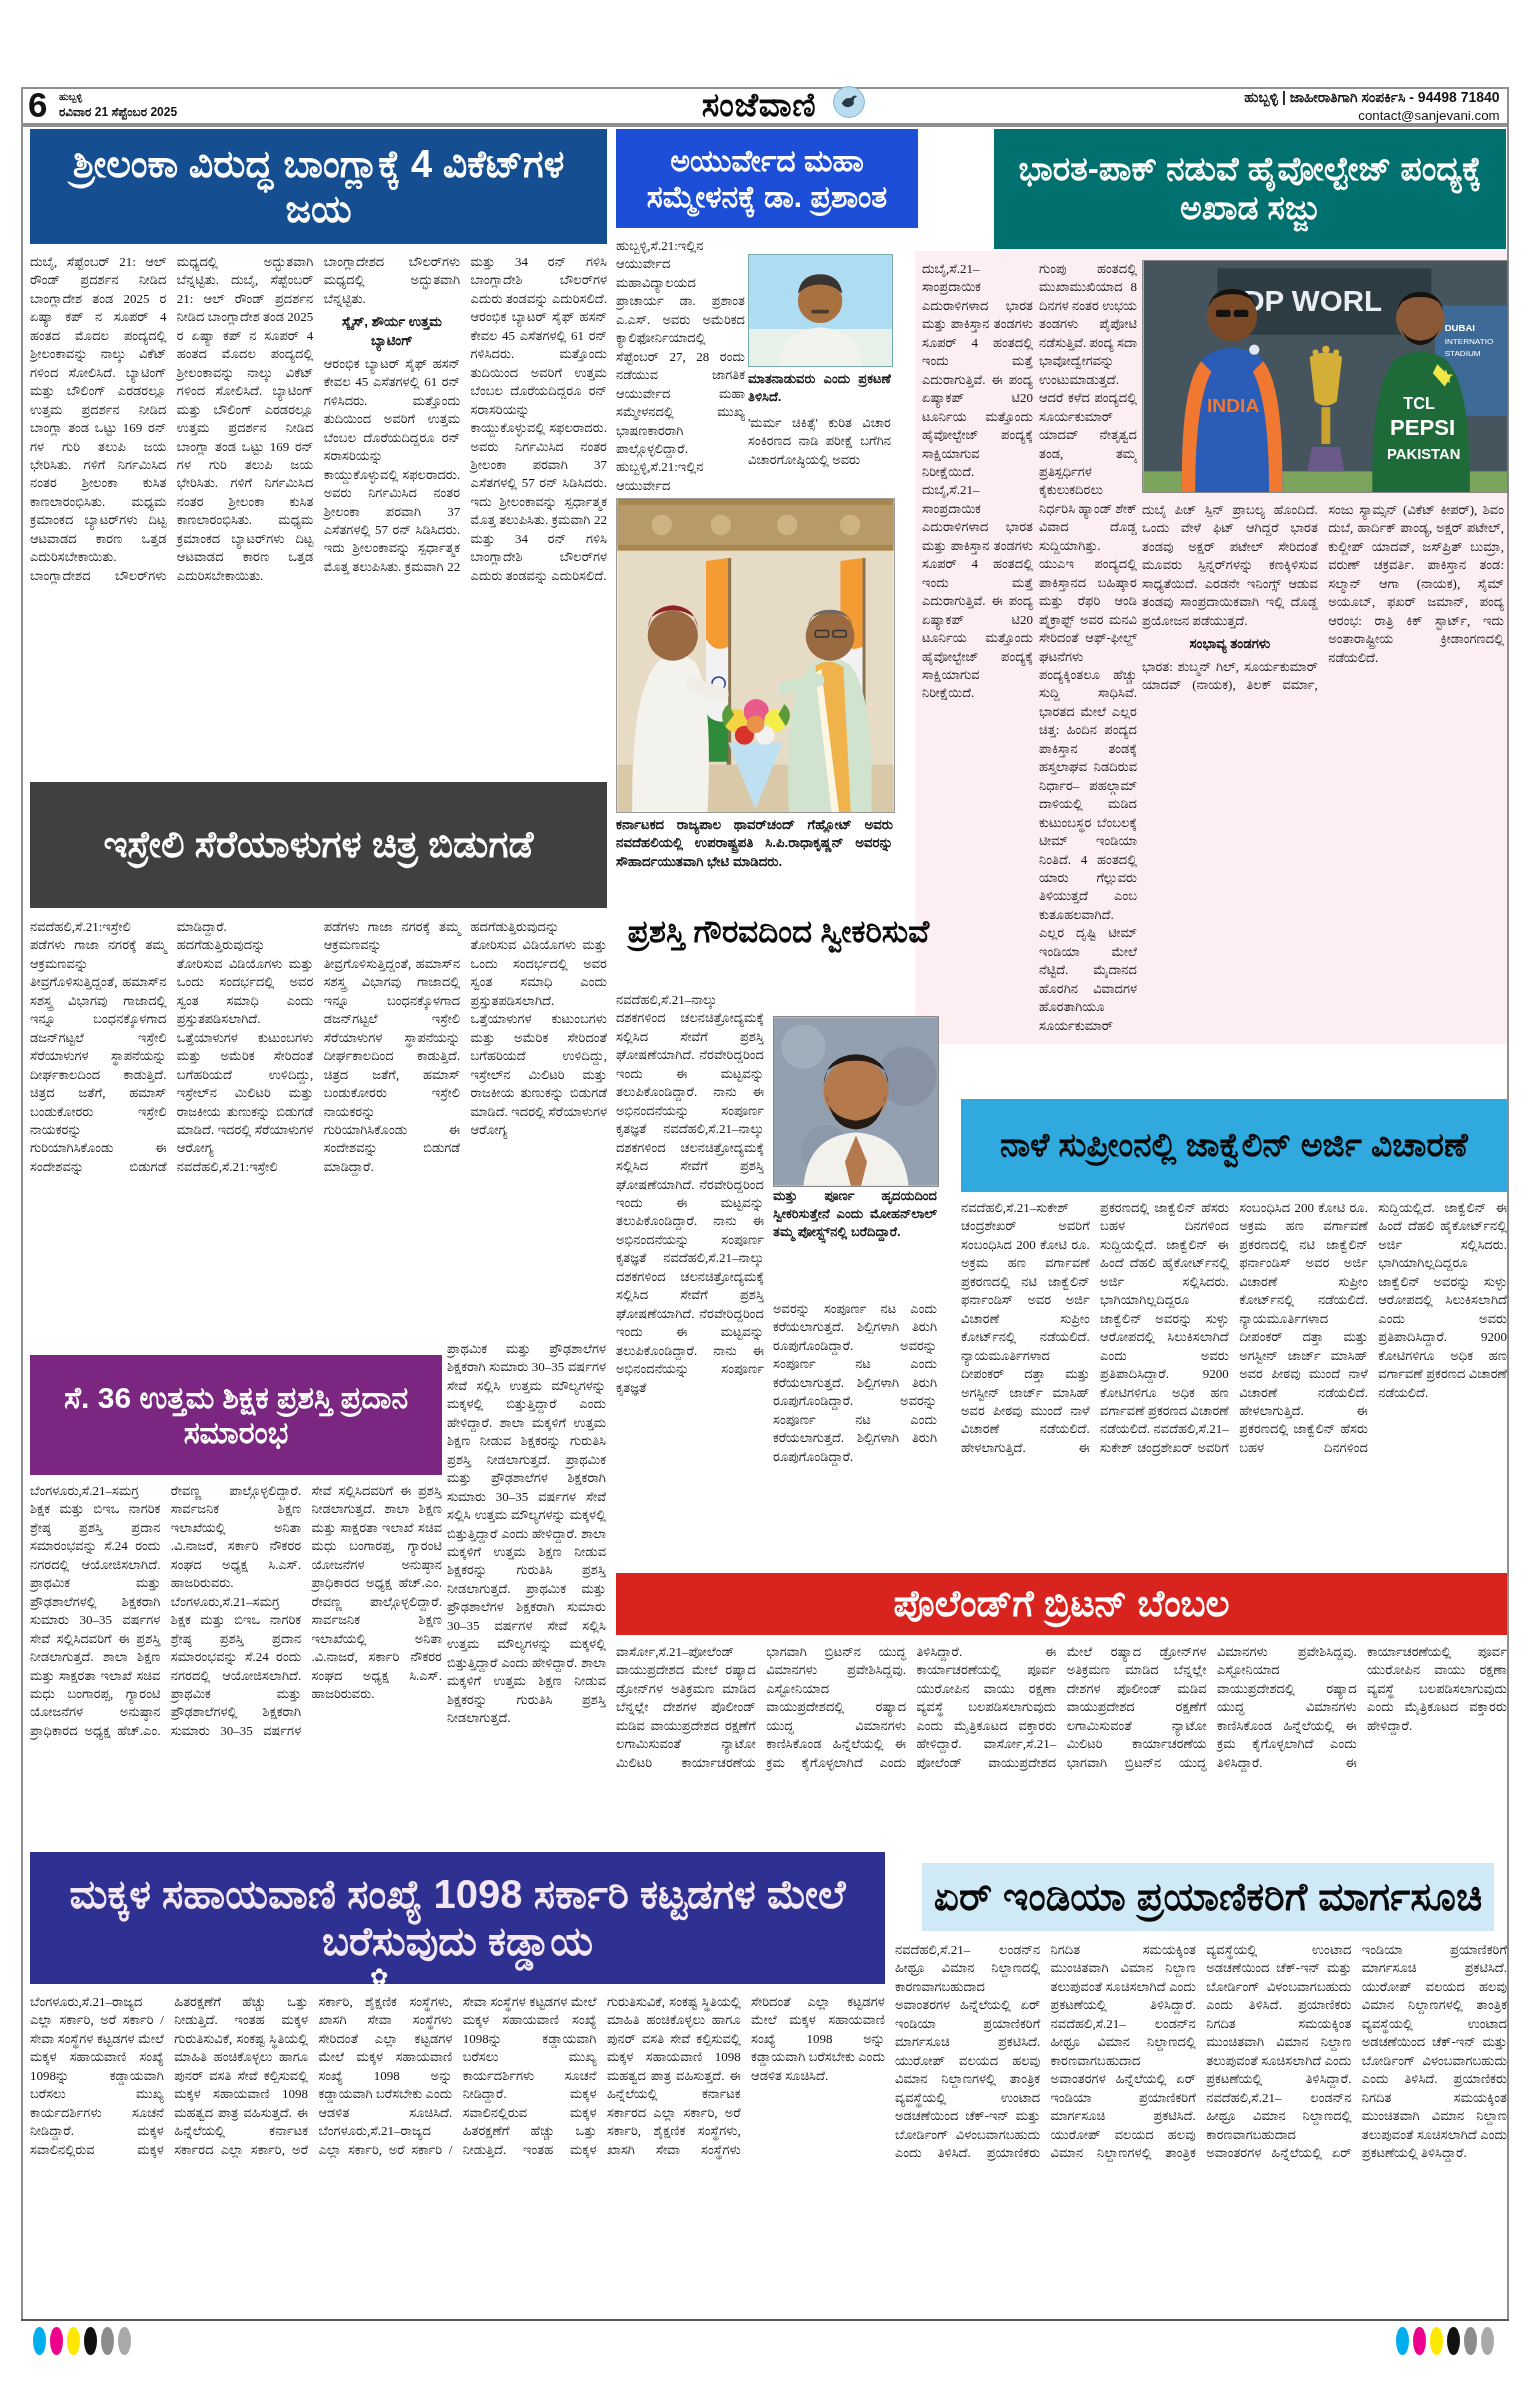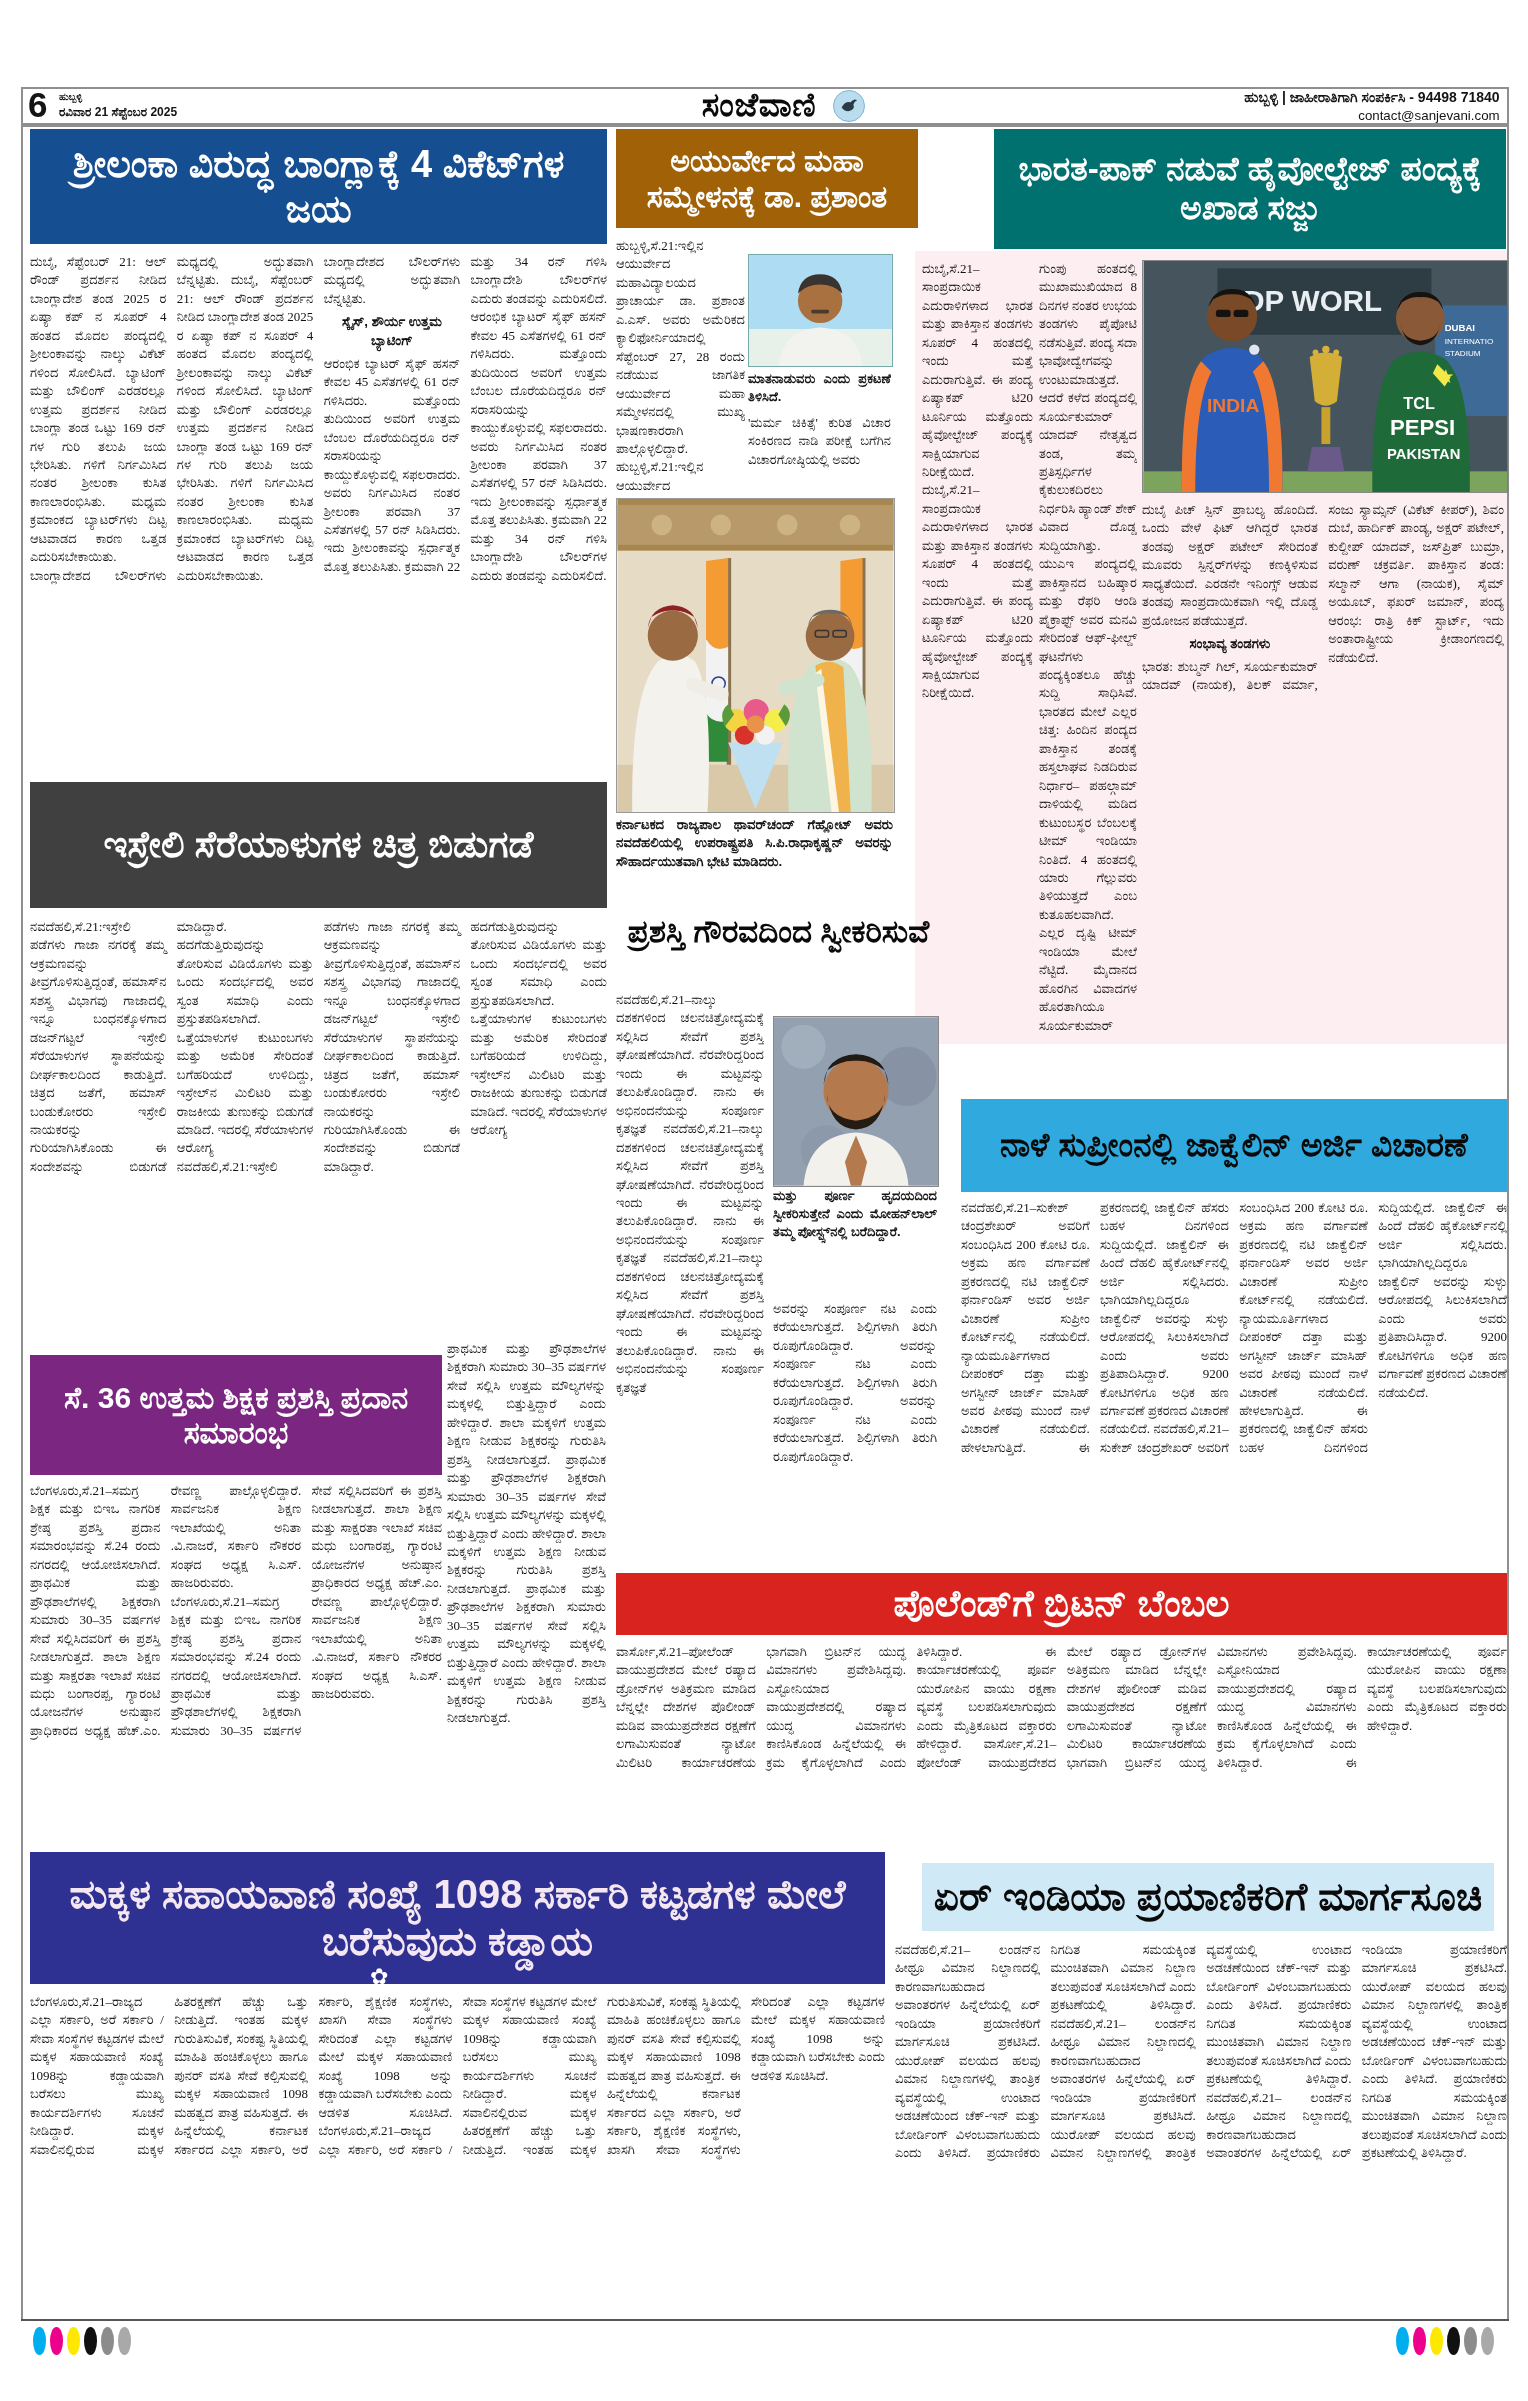--- a/index.html
+++ b/index.html
@@ -14,21 +14,21 @@
              color:#121212;word-break:break-word;}
   .cols2{column-count:2;column-gap:10.4px;}
   .cols3{column-count:3;column-gap:10.4px;}
   .cols4{column-count:4;column-gap:10.4px;}
   .cols6{column-count:6;column-gap:10.4px;}
   .caption{font-weight:bold;font-size:13px;line-height:1.38;text-align:justify;
            overflow:hidden;font-family:"Liberation Sans", sans-serif;}
   .subhead{font-weight:bold;text-align:center;font-family:"Liberation Sans", sans-serif;
            margin:4.4px 0;font-size:13.3px;}
   .pinkbg{background:#fdeef1;}
-  .masthead-wrap{display:flex;align-items:center;justify-content:center;gap:17px;}
+  .masthead-wrap{display:flex;justify-content:center;gap:17px;}
   .masthead-text{font-family:"Liberation Sans", sans-serif;font-weight:bold;font-size:33px;
                  color:#0a0a0a;letter-spacing:0.7px;}
   .logo-circle{width:30px;height:30px;border-radius:50%;background:#b9dcee;border:0.7px solid #7fb6d6;
                display:flex;align-items:center;justify-content:center;}
   .hdr-small{font-family:"Liberation Sans", sans-serif;}
   .dot{width:12.6px;height:28px;border-radius:50%;display:inline-block;margin-right:4.4px;}
   .flower{color:#fff;font-size:22px;font-family:"DejaVu Sans", sans-serif;}
 </style>
 </head>
 <body>
@@ -60,21 +60,21 @@
 
   <div class="abs hbox" style="left:30px;top:129px;width:577px;height:115px;background:#154f92;font-size:38px;">
     <span>ಶ್ರೀಲಂಕಾ ವಿರುದ್ಧ ಬಾಂಗ್ಲಾಕ್ಕೆ 4 ವಿಕೆಟ್‌ಗಳ ಜಯ</span>
   </div>
   <div class="abs body-text cols4" style="left:30px;top:253px;width:577px;height:518px;">
     <span>ದುಬೈ, ಸೆಪ್ಟೆಂಬರ್ 21: ಆಲ್ ರೌಂಡ್ ಪ್ರದರ್ಶನ ನೀಡಿದ ಬಾಂಗ್ಲಾದೇಶ ತಂಡ 2025 ರ ಏಷ್ಯಾ ಕಪ್ ನ ಸೂಪರ್ 4 ಹಂತದ ಮೊದಲ ಪಂದ್ಯದಲ್ಲಿ ಶ್ರೀಲಂಕಾವನ್ನು ನಾಲ್ಕು ವಿಕೆಟ್ ಗಳಿಂದ ಸೋಲಿಸಿದೆ. ಬ್ಯಾಟಿಂಗ್ ಮತ್ತು ಬೌಲಿಂಗ್ ಎರಡರಲ್ಲೂ ಉತ್ತಮ ಪ್ರದರ್ಶನ ನೀಡಿದ ಬಾಂಗ್ಲಾ ತಂಡ ಒಟ್ಟು 169 ರನ್ ಗಳ ಗುರಿ ತಲುಪಿ ಜಯ ಭೇರಿಸಿತು. ಗಳಿಗೆ ನಿರ್ಗಮಿಸಿದ ನಂತರ ಶ್ರೀಲಂಕಾ ಕುಸಿತ ಕಾಣಲಾರಂಭಿಸಿತು. ಮಧ್ಯಮ ಕ್ರಮಾಂಕದ ಬ್ಯಾಟರ್‌ಗಳು ದಿಟ್ಟ ಆಟವಾಡದ ಕಾರಣ ಒತ್ತಡ ಎದುರಿಸಬೇಕಾಯಿತು. ಬಾಂಗ್ಲಾದೇಶದ ಬೌಲರ್‌ಗಳು ಮಧ್ಯದಲ್ಲಿ ಅದ್ಭುತವಾಗಿ ಬೆನ್ನಟ್ಟಿತು. ದುಬೈ, ಸೆಪ್ಟೆಂಬರ್ 21: ಆಲ್ ರೌಂಡ್ ಪ್ರದರ್ಶನ ನೀಡಿದ ಬಾಂಗ್ಲಾದೇಶ ತಂಡ 2025 ರ ಏಷ್ಯಾ ಕಪ್ ನ ಸೂಪರ್ 4 ಹಂತದ ಮೊದಲ ಪಂದ್ಯದಲ್ಲಿ ಶ್ರೀಲಂಕಾವನ್ನು ನಾಲ್ಕು ವಿಕೆಟ್ ಗಳಿಂದ ಸೋಲಿಸಿದೆ. ಬ್ಯಾಟಿಂಗ್ ಮತ್ತು ಬೌಲಿಂಗ್ ಎರಡರಲ್ಲೂ ಉತ್ತಮ ಪ್ರದರ್ಶನ ನೀಡಿದ ಬಾಂಗ್ಲಾ ತಂಡ ಒಟ್ಟು 169 ರನ್ ಗಳ ಗುರಿ ತಲುಪಿ ಜಯ ಭೇರಿಸಿತು. ಗಳಿಗೆ ನಿರ್ಗಮಿಸಿದ ನಂತರ ಶ್ರೀಲಂಕಾ ಕುಸಿತ ಕಾಣಲಾರಂಭಿಸಿತು. ಮಧ್ಯಮ ಕ್ರಮಾಂಕದ ಬ್ಯಾಟರ್‌ಗಳು ದಿಟ್ಟ ಆಟವಾಡದ ಕಾರಣ ಒತ್ತಡ ಎದುರಿಸಬೇಕಾಯಿತು. ಬಾಂಗ್ಲಾದೇಶದ ಬೌಲರ್‌ಗಳು ಮಧ್ಯದಲ್ಲಿ ಅದ್ಭುತವಾಗಿ ಬೆನ್ನಟ್ಟಿತು.</span>
     <span class="subhead" style="display:block;">ಸ್ಕೈಸ್, ಶೌರ್ಯ ಉತ್ತಮ ಬ್ಯಾಟಿಂಗ್</span>
     <span>ಆರಂಭಿಕ ಬ್ಯಾಟರ್ ಸೈಫ್ ಹಸನ್ ಕೇವಲ 45 ಎಸೆತಗಳಲ್ಲಿ 61 ರನ್ ಗಳಿಸಿದರು. ಮತ್ತೊಂದು ತುದಿಯಿಂದ ಅವರಿಗೆ ಉತ್ತಮ ಬೆಂಬಲ ದೊರೆಯದಿದ್ದರೂ ರನ್ ಸರಾಸರಿಯನ್ನು ಕಾಯ್ದುಕೊಳ್ಳುವಲ್ಲಿ ಸಫಲರಾದರು. ಅವರು ನಿರ್ಗಮಿಸಿದ ನಂತರ ಶ್ರೀಲಂಕಾ ಪರವಾಗಿ 37 ಎಸೆತಗಳಲ್ಲಿ 57 ರನ್ ಸಿಡಿಸಿದರು. ಇದು ಶ್ರೀಲಂಕಾವನ್ನು ಸ್ಪರ್ಧಾತ್ಮಕ ಮೊತ್ತ ತಲುಪಿಸಿತು. ಕ್ರಮವಾಗಿ 22 ಮತ್ತು 34 ರನ್ ಗಳಿಸಿ ಬಾಂಗ್ಲಾದೇಶಿ ಬೌಲರ್‌ಗಳ ಎದುರು ತಂಡವನ್ನು ಎದುರಿಸಲಿದೆ. ಆರಂಭಿಕ ಬ್ಯಾಟರ್ ಸೈಫ್ ಹಸನ್ ಕೇವಲ 45 ಎಸೆತಗಳಲ್ಲಿ 61 ರನ್ ಗಳಿಸಿದರು. ಮತ್ತೊಂದು ತುದಿಯಿಂದ ಅವರಿಗೆ ಉತ್ತಮ ಬೆಂಬಲ ದೊರೆಯದಿದ್ದರೂ ರನ್ ಸರಾಸರಿಯನ್ನು ಕಾಯ್ದುಕೊಳ್ಳುವಲ್ಲಿ ಸಫಲರಾದರು. ಅವರು ನಿರ್ಗಮಿಸಿದ ನಂತರ ಶ್ರೀಲಂಕಾ ಪರವಾಗಿ 37 ಎಸೆತಗಳಲ್ಲಿ 57 ರನ್ ಸಿಡಿಸಿದರು. ಇದು ಶ್ರೀಲಂಕಾವನ್ನು ಸ್ಪರ್ಧಾತ್ಮಕ ಮೊತ್ತ ತಲುಪಿಸಿತು. ಕ್ರಮವಾಗಿ 22 ಮತ್ತು 34 ರನ್ ಗಳಿಸಿ ಬಾಂಗ್ಲಾದೇಶಿ ಬೌಲರ್‌ಗಳ ಎದುರು ತಂಡವನ್ನು ಎದುರಿಸಲಿದೆ.</span>
   </div>
 
-  <div class="abs hbox" style="left:616px;top:129px;width:302px;height:99px;background:#a16207;font-size:30px;">
+  <div class="abs hbox" style="left:616px;top:129px;width:302px;height:99px;background:#1d4ed8;font-size:30px;">
     <span>ಅಯುರ್ವೇದ ಮಹಾ ಸಮ್ಮೇಳನಕ್ಕೆ ಡಾ. ಪ್ರಶಾಂತ</span>
   </div>
   <div class="abs body-text" style="left:616px;top:237px;width:129px;height:257px;">
     <span>ಹುಬ್ಬಳ್ಳಿ,ಸೆ.21:ಇಲ್ಲಿನ ಆಯುರ್ವೇದ ಮಹಾವಿದ್ಯಾಲಯದ ಪ್ರಾಚಾರ್ಯ ಡಾ. ಪ್ರಶಾಂತ ಎ.ಎಸ್. ಅವರು ಅಮೆರಿಕದ ಕ್ಯಾಲಿಫೋರ್ನಿಯಾದಲ್ಲಿ ಸೆಪ್ಟೆಂಬರ್ 27, 28 ರಂದು ನಡೆಯುವ ಜಾಗತಿಕ ಆಯುರ್ವೇದ ಮಹಾ ಸಮ್ಮೇಳನದಲ್ಲಿ ಮುಖ್ಯ ಭಾಷಣಕಾರರಾಗಿ ಪಾಲ್ಗೊಳ್ಳಲಿದ್ದಾರೆ. ಹುಬ್ಬಳ್ಳಿ,ಸೆ.21:ಇಲ್ಲಿನ ಆಯುರ್ವೇದ ಮಹಾವಿದ್ಯಾಲಯದ ಪ್ರಾಚಾರ್ಯ ಡಾ. ಪ್ರಶಾಂತ ಎ.ಎಸ್. ಅವರು ಅಮೆರಿಕದ ಕ್ಯಾಲಿಫೋರ್ನಿಯಾದಲ್ಲಿ ಸೆಪ್ಟೆಂಬರ್ 27, 28 ರಂದು ನಡೆಯುವ ಜಾಗತಿಕ ಆಯುರ್ವೇದ ಮಹಾ ಸಮ್ಮೇಳನದಲ್ಲಿ ಮುಖ್ಯ ಭಾಷಣಕಾರರಾಗಿ ಪಾಲ್ಗೊಳ್ಳಲಿದ್ದಾರೆ.</span>
   </div>
 
   <div class="abs" style="left:748px;top:254px;width:143px;height:111px;border:0.7px solid #7aa;overflow:hidden;">
     <svg width="143" height="111" viewBox="0 0 193 150">
       <rect width="193" height="150" fill="#aedcf2"></rect>
       <rect y="100" width="193" height="50" fill="#e8f0ea"></rect>

